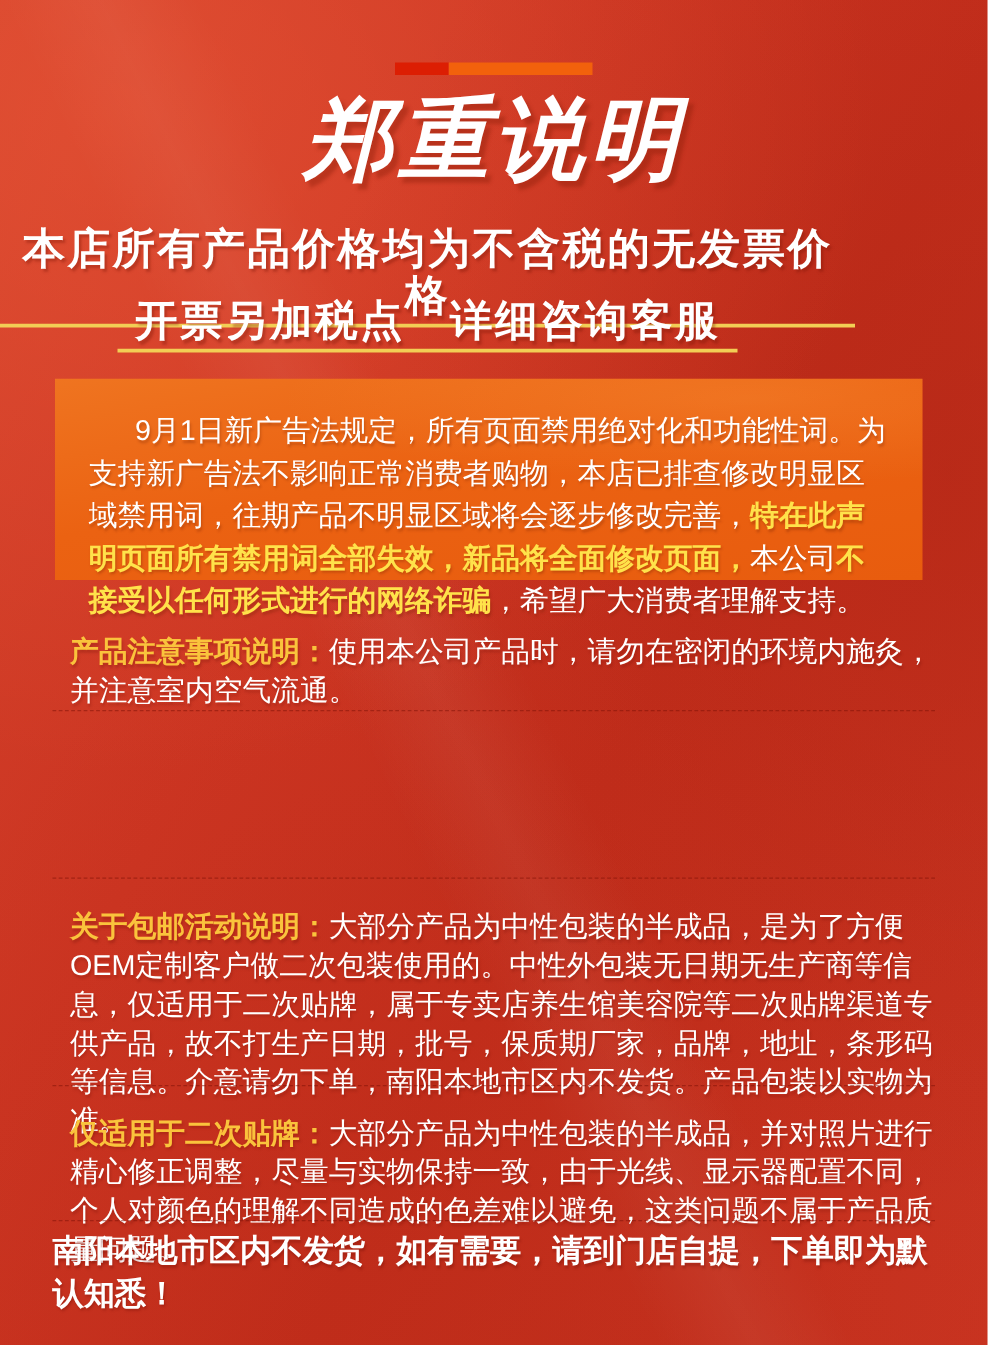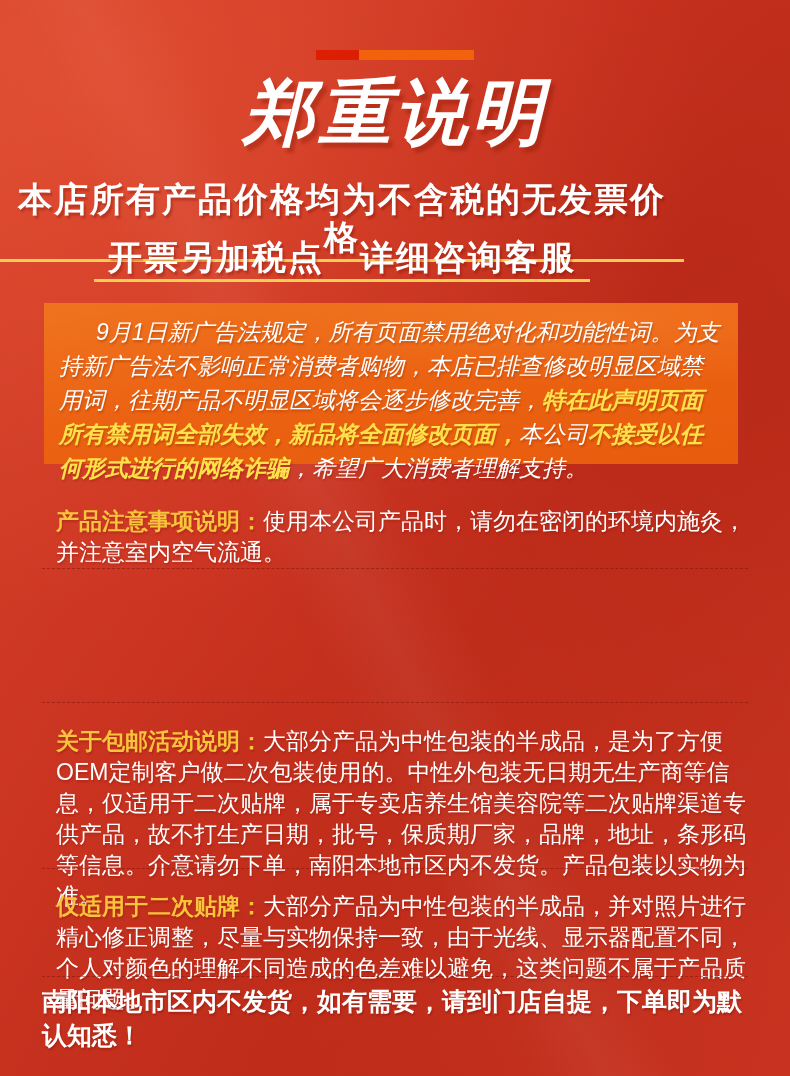--- a/index.html
+++ b/index.html
@@ -33,22 +33,22 @@
   .sub .sub-text{display:inline-block;font-size:34px;font-weight:700;
     letter-spacing:2px;color:#fff;line-height:38px;padding:0 14px 3px 14px;
     border-bottom:3px solid #f2ce55;
     text-shadow:2px 3px 2px rgba(120,20,5,0.35);}
   
   .notice-box{position:absolute;top:303px;left:44px;width:694px;height:161px;
     box-sizing:border-box;padding:12px 15px;
     background:
       radial-gradient(90% 70% at 80% 10%, rgba(255,170,80,0.22), rgba(255,170,80,0) 60%),
       linear-gradient(170deg,#ef7420 0%,#eb6212 45%,#e85c0e 100%);}
-  .notice-box p{margin:0;font-size:23px;line-height:34px;color:#fff;
-    text-indent:37px;text-shadow:1px 2px 2px rgba(110,30,0,0.30);font-style:italic;}
+  .notice-box p{margin:12px;font-size:23px;line-height:34px;color:#fff;
+    text-indent:37px;text-shadow:1px 2px 2px rgba(110,30,0,0.30);}
   .hl{color:#ffe24a;font-weight:700;}
   
   .section{position:absolute;left:42px;width:706px;margin:14px;
     font-size:23px;line-height:31px;color:#fff;
     text-shadow:1px 2px 2px rgba(100,10,0,0.25);}
   .section .head{color:#fac33c;font-weight:700;}
   .sec1{top:492px;}
   .sec2{top:576px;}
   .sec3{top:712px;}
   .sec4{top:877px;}

